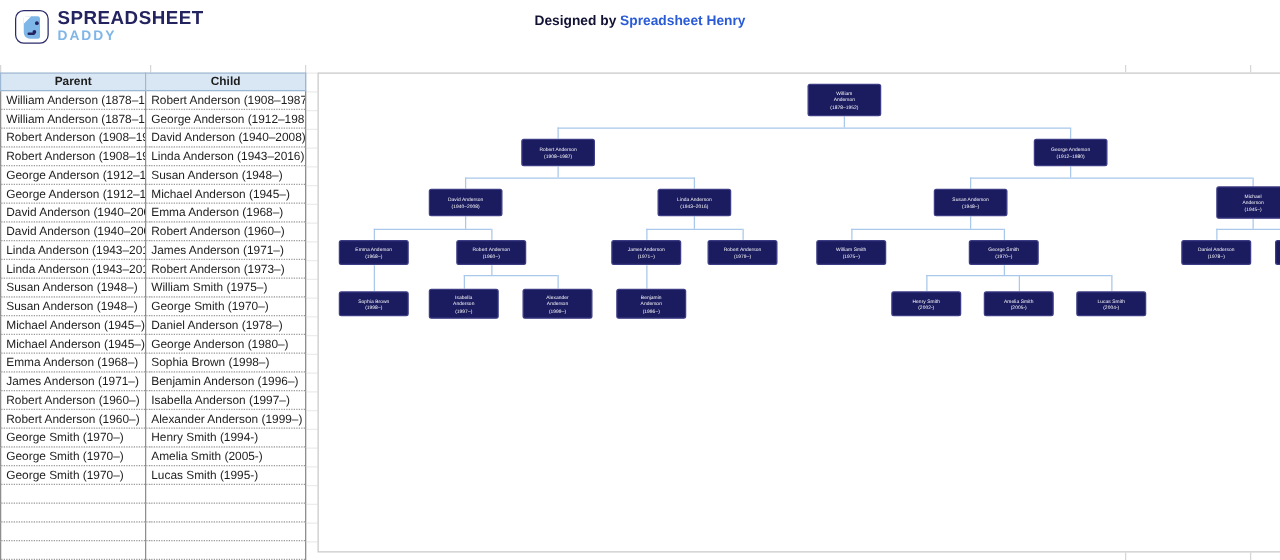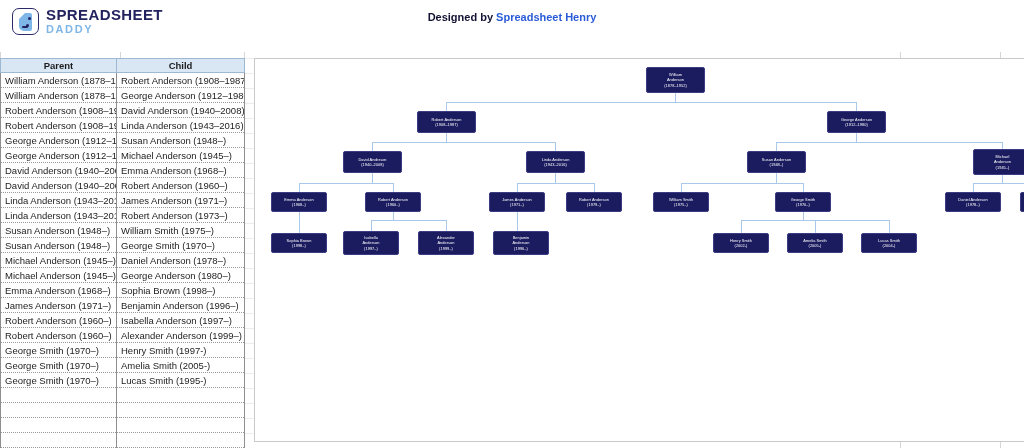--- a/index.html
+++ b/index.html
@@ -254,21 +254,21 @@
         <tr>
           <td class="col-parent">Robert Anderson (1960–)</td>
           <td class="col-child">Isabella Anderson (1997–)</td>
         </tr>
         <tr>
           <td class="col-parent">Robert Anderson (1960–)</td>
           <td class="col-child">Alexander Anderson (1999–)</td>
         </tr>
         <tr>
           <td class="col-parent">George Smith (1970–)</td>
-          <td class="col-child">Henry Smith (1997-)</td>
+          <td class="col-child">Henry Smith (1994-)</td>
         </tr>
         <tr>
           <td class="col-parent">George Smith (1970–)</td>
           <td class="col-child">Amelia Smith (2005-)</td>
         </tr>
         <tr>
           <td class="col-parent">George Smith (1970–)</td>
           <td class="col-child">Lucas Smith (1995-)</td>
         </tr>
         <tr class="empty">

